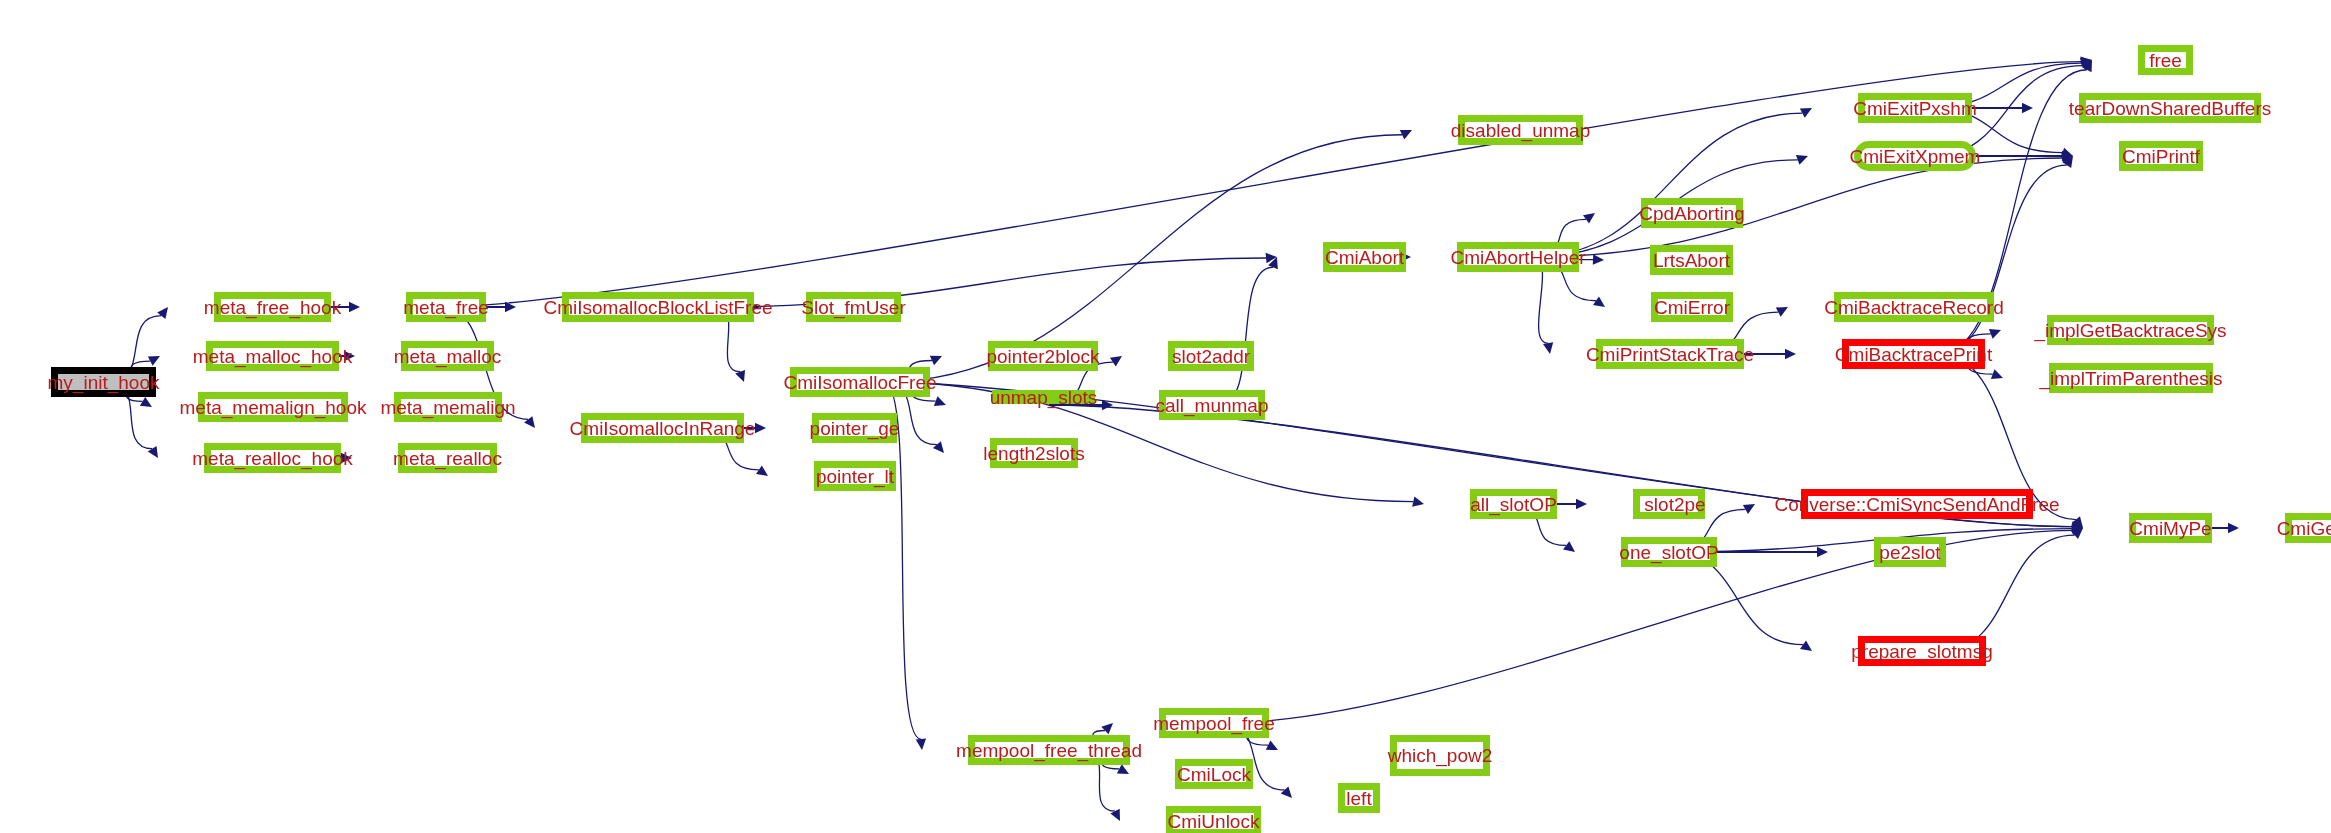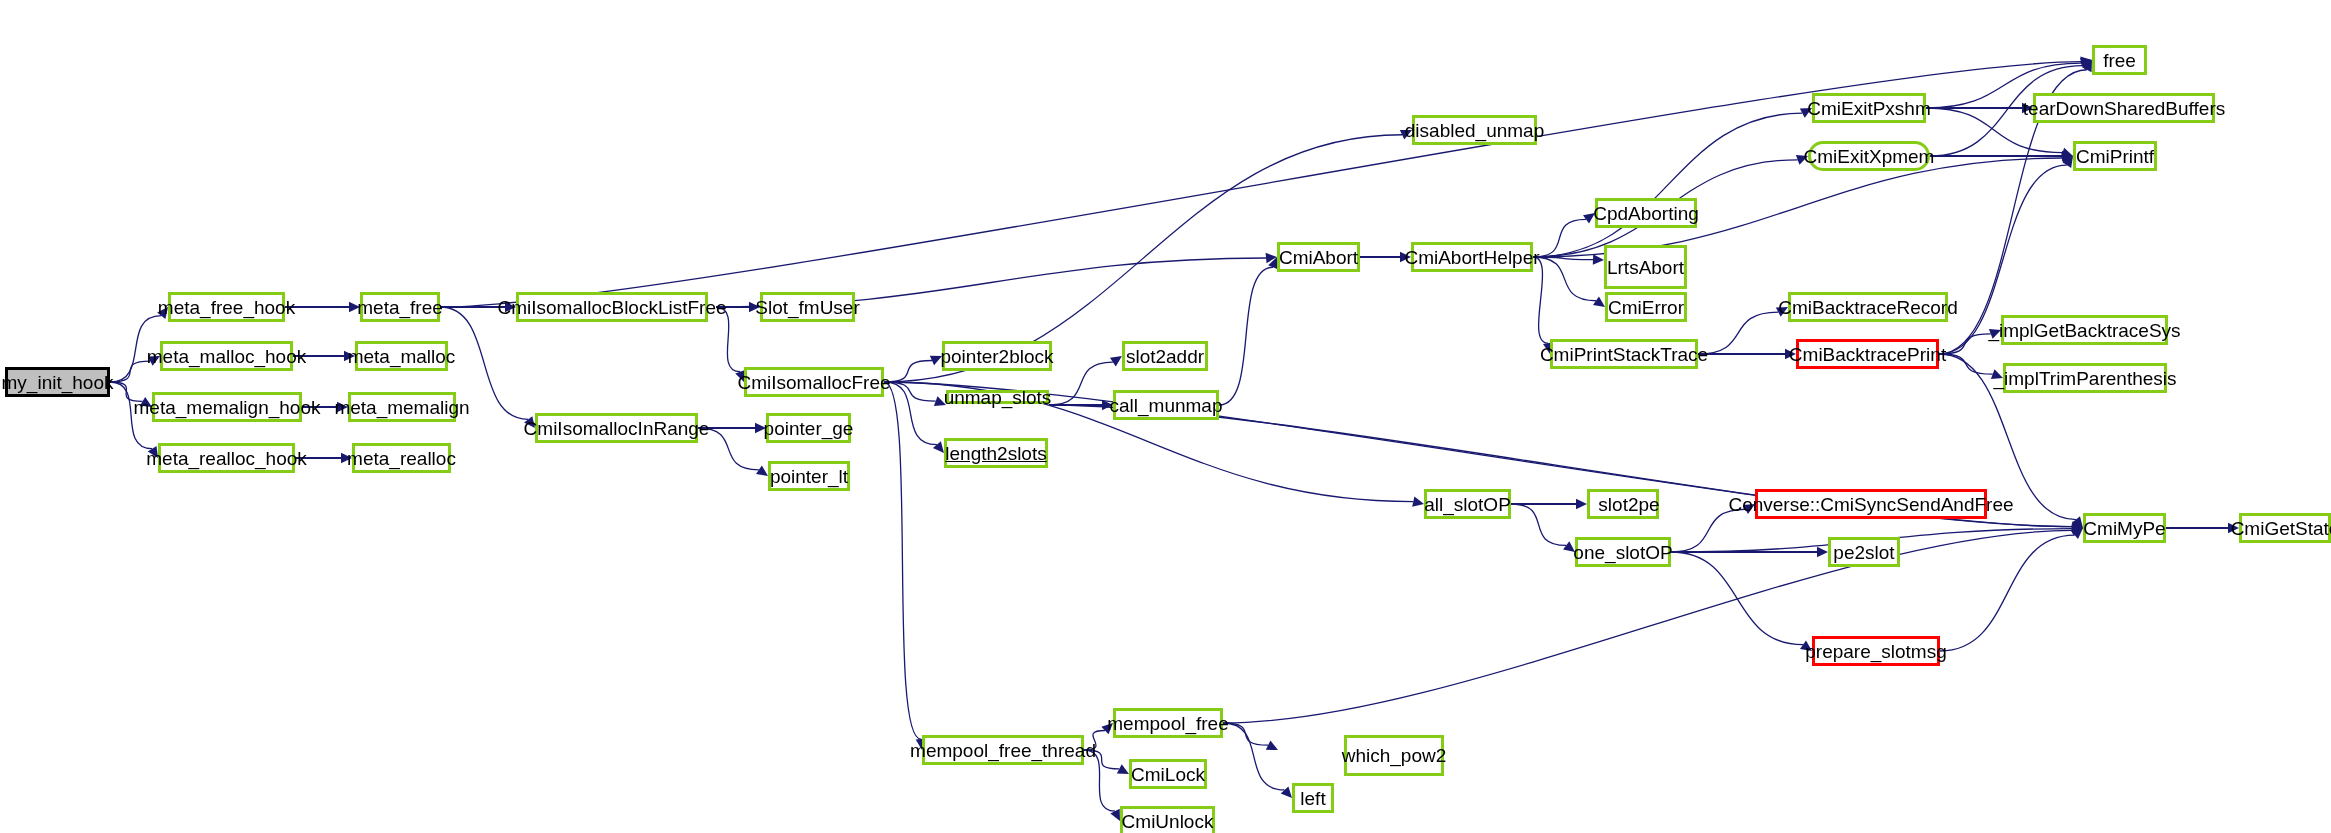--- a/index.html
+++ b/index.html
@@ -1,21 +1,21 @@
 <!DOCTYPE html>
 <html><head>
 <meta charset="utf-8">
 <style>
   html,body{margin:0;padding:0;background:#ffffff;}
   #canvas{position:relative;width:2331px;height:833px;background:#ffffff;
           font-family:"Liberation Sans",sans-serif;overflow:hidden;}
   svg#edges{position:absolute;left:0;top:0;width:2331px;height:833px;}
-  .node{position:absolute;box-sizing:border-box;border:3px solid #84cc16;
+  .node{position:absolute;box-sizing:border-box;border:7px solid #84cc16;
         background:#ffffff;display:flex;align-items:center;justify-content:center;
-        font-size:19px;color:#000000;white-space:nowrap;line-height:1;}
+        font-size:19px;color:#b91c1c;white-space:nowrap;line-height:1;margin-left:46px;}
   .node.root{background:#bfbfbf;border-color:#000000;}
   .node.red{border-color:#ff0000;}
   .node .lbl{padding:0 6px;}
 </style>
 </head>
 <body>
 
 <div id="canvas">
   <svg id="edges" viewBox="0 0 2331 833" xmlns="http://www.w3.org/2000/svg">
       <path d="M 110 382 C 151.49 382, 119.78077594848253 315.7015828252381, 161.27077594848254 315.7015828252381" fill="none" stroke="#191970" stroke-width="1.3"></path>
@@ -186,42 +186,42 @@
       </div>
       <div class="node" style="left: 768px; top: 461px; width: 82px; height: 30px;">
         <span class="lbl">pointer_lt</span>
       </div>
       <div class="node" style="left: 942px; top: 341px; width: 110px; height: 30px;">
         <span class="lbl">pointer2block</span>
       </div>
       <div class="node" style="left: 946px; top: 390px; width: 103px; height: 14px;">
         <span class="lbl">unmap_slots</span>
       </div>
-      <div class="node" style="left: 944px; top: 438px; width: 104px; height: 30px; text-decoration: underline;">
+      <div class="node" style="left: 944px; top: 438px; width: 88px; height: 30px;">
         <span class="lbl">length2slots</span>
       </div>
       <div class="node" style="left: 1122px; top: 341px; width: 86px; height: 30px;">
         <span class="lbl">slot2addr</span>
       </div>
       <div class="node" style="left: 1113px; top: 390px; width: 106px; height: 30px;">
         <span class="lbl">call_munmap</span>
       </div>
       <div class="node" style="left: 1412px; top: 115px; width: 125px; height: 30px;">
         <span class="lbl">disabled_unmap</span>
       </div>
       <div class="node" style="left: 1277px; top: 242px; width: 83px; height: 30px;">
         <span class="lbl">CmiAbort</span>
       </div>
       <div class="node" style="left: 1411px; top: 242px; width: 122px; height: 30px;">
         <span class="lbl">CmiAbortHelper</span>
       </div>
       <div class="node" style="left: 1595px; top: 198px; width: 102px; height: 30px;">
         <span class="lbl">CpdAborting</span>
       </div>
-      <div class="node" style="left: 1604px; top: 245px; width: 83px; height: 44px;">
+      <div class="node" style="left: 1604px; top: 245px; width: 83px; height: 30px;">
         <span class="lbl">LrtsAbort</span>
       </div>
       <div class="node" style="left: 1605px; top: 292px; width: 82px; height: 30px;">
         <span class="lbl">CmiError</span>
       </div>
       <div class="node" style="left: 1550px; top: 339px; width: 148px; height: 30px;">
         <span class="lbl">CmiPrintStackTrace</span>
       </div>
       <div class="node" style="left: 1788px; top: 292px; width: 160px; height: 30px;">
         <span class="lbl">CmiBacktraceRecord</span>

